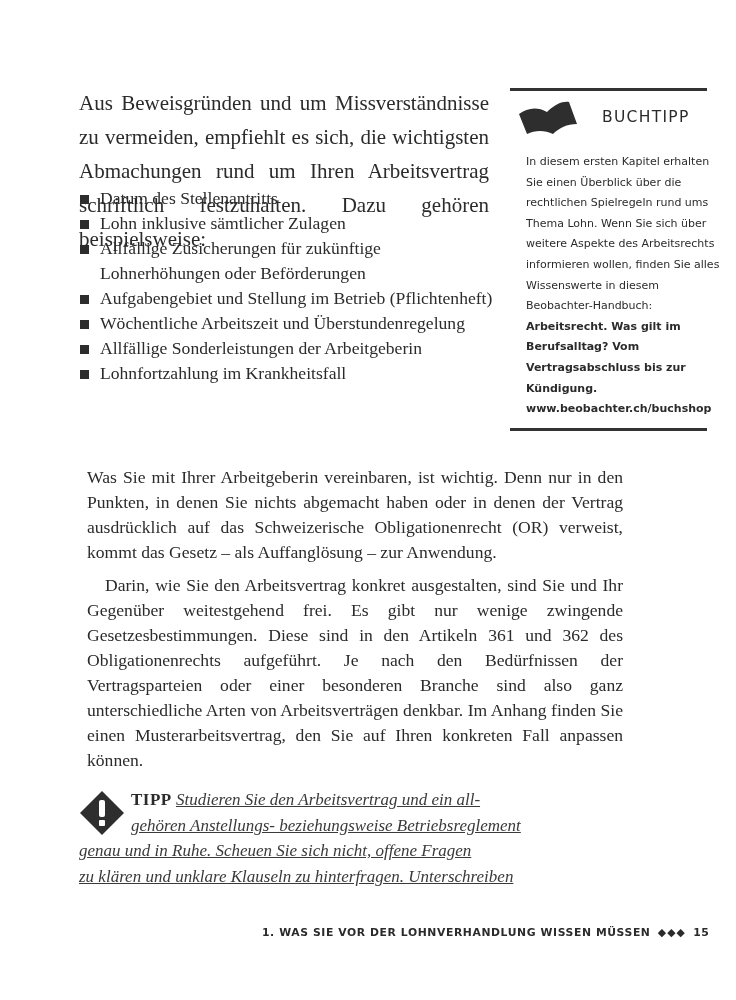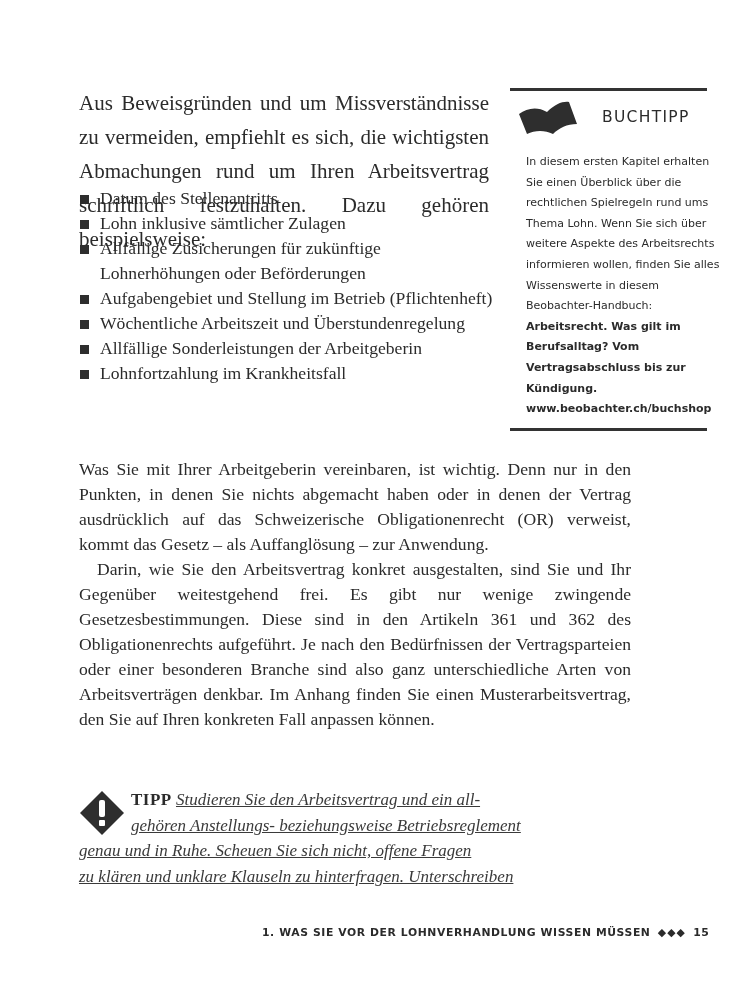--- a/index.html
+++ b/index.html
@@ -16,21 +16,21 @@
   #sidebar { position: absolute; left: 510px; top: 88px; width: 197px; height: 344px; }
   #sidebar .rule { position: absolute; left: 0; width: 197px; height: 3px; background: #333; }
   #sidebar .rule.top { top: 0; }
   #sidebar .rule.bottom { top: 340px; }
   #sidebar .book { position: absolute; left: 7px; top: 12px; width: 62px; height: 36px; }
   #sidebar .heading { position: absolute; left: 92px; top: 20px; font-size: 15.5px; letter-spacing: 1.3px; color: #2b2b2b; }
   #sidebar .body { position: absolute; left: 16px; top: 64px; width: 200px; font-size: 11px; line-height: 20.6px; color: #2b2b2b; }
   #sidebar .body .b { font-weight: bold; }
 
   #main { position: absolute; left: 79px; top: 457px; width: 552px; font-size: 17.6px; line-height: 25px; text-align: justify; }
-  #main p { margin: 0; }
+  #main p { margin: 8px; }
   #main p.indent { text-indent: 18px; }
 
   #tip { position: absolute; left: 79px; top: 787px; width: 530px; font-size: 17px; line-height: 25.5px; color: #3a3a3a; }
   #tip .icon { position: absolute; left: 0; top: 3px; width: 46px; height: 46px; }
   #tip .line1 { padding-left: 52px; white-space: nowrap; }
   #tip .line2 { padding-left: 52px; white-space: nowrap; }
   #tip .line3, #tip .line4 { white-space: nowrap; }
   #tip .label { font-weight: bold; font-style: normal; color: #2b2b2b; letter-spacing: 0.5px; }
   #tip .it { font-style: italic; text-decoration: underline; }
 

